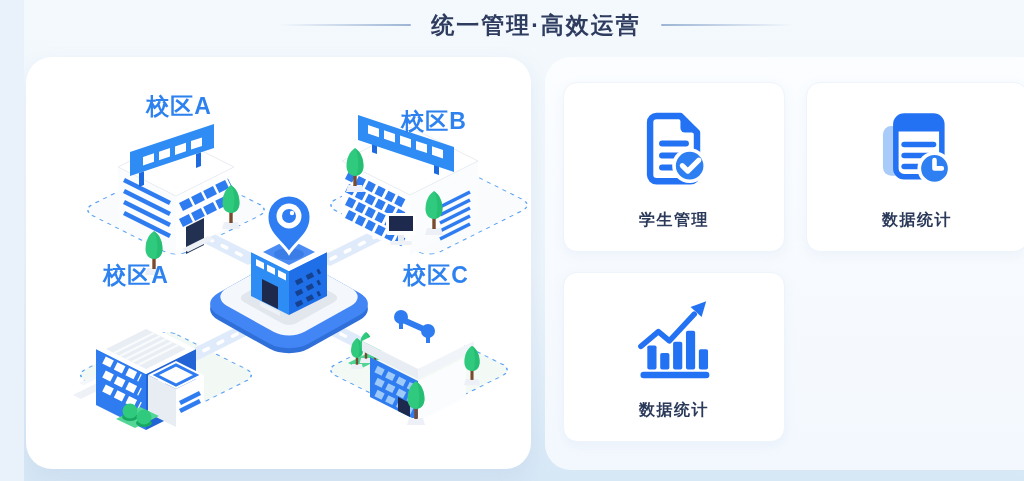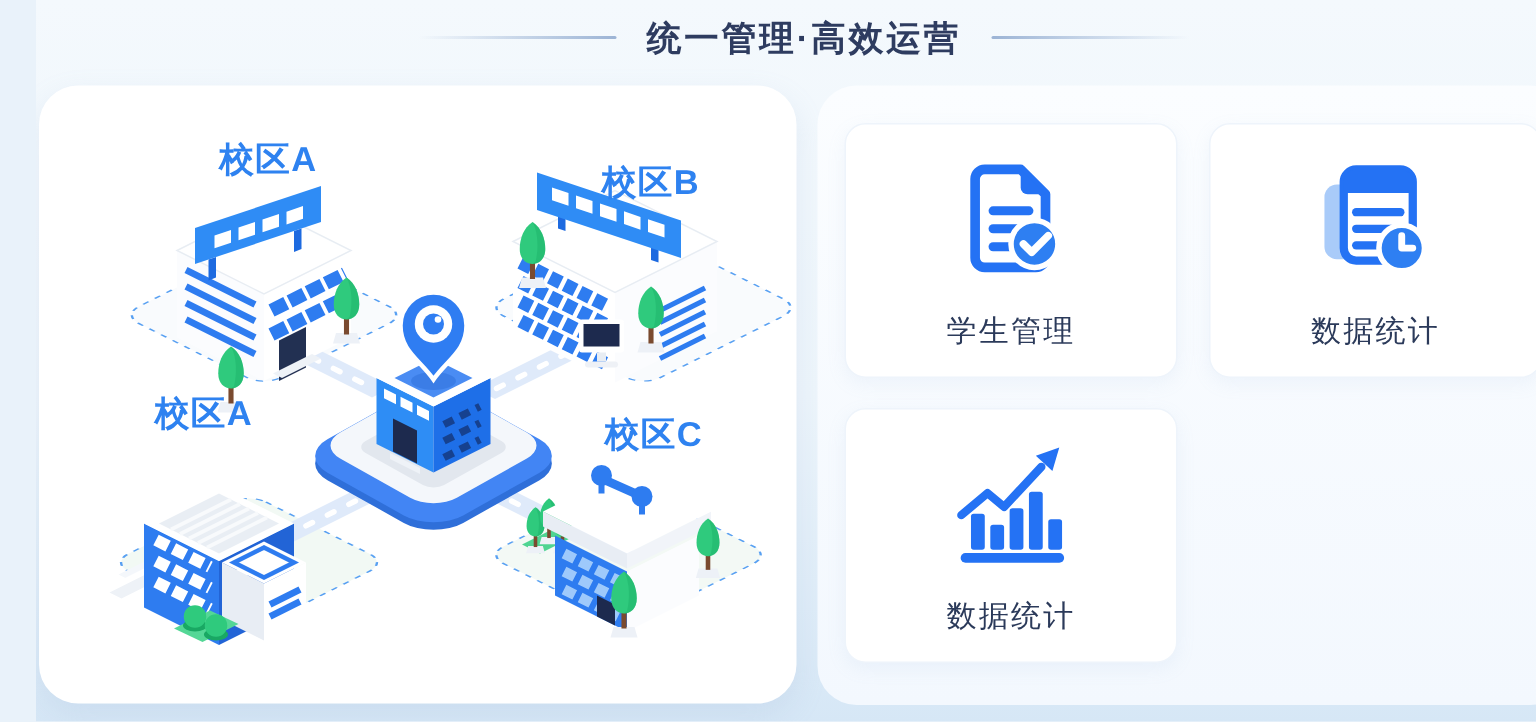--- a/index.html
+++ b/index.html
@@ -35,21 +35,21 @@
     display:grid;grid-template-columns:1fr 1fr;grid-template-rows:170px 170px;gap:20px 21px;
   }
   .card{
     background:#ffffff;border:1px solid #eef4fb;border-radius:14px;
     box-shadow:0 4px 12px rgba(150,180,220,.10);
     display:flex;flex-direction:column;align-items:center;justify-content:center;
     cursor:pointer;
   }
   .card .icon{width:92px;height:92px;margin-bottom:14px;}
   .card .icon svg{width:100%;height:100%;display:block;}
-  .card-label{font-size:20px;font-weight:400;color:#2b3a5a;letter-spacing:1.5px;}
+  .card-label{font-size:16px;font-weight:700;color:#2b3a5a;letter-spacing:1.5px;}
 </style>
 </head>
 <body>
 
 <div class="stage">
 
   <div class="header">
     <span class="hline left"></span>
     <h1 class="title">统一管理·高效运营</h1>
     <span class="hline right"></span>
@@ -265,21 +265,21 @@
           <circle cx="402" cy="274" r="7" fill="#2e7cf0"></circle>
         </g>
         <use href="#tree" transform="translate(446,313) scale(0.9)"></use>
         <use href="#tree" transform="translate(390,351)"></use>
       </g>
     </svg>
 
     <div class="campus-label" style="left:153px;top:34px">校区A</div>
     <div class="campus-label" style="left:408px;top:49px">校区B</div>
     <div class="campus-label" style="left:110px;top:203px">校区A</div>
-    <div class="campus-label" style="left:410px;top:217px">校区C</div>
+    <div class="campus-label" style="left:410px;top:203px">校区C</div>
   </div>
 
   <div class="features-panel">
 
     <div class="card">
       <div class="icon">
         <svg viewBox="0 0 100 100">
           <path d="M31,13 H57 L75,31 V77 a7,7 0 0 1 -7,7 H31 a7,7 0 0 1 -7,-7 V20 a7,7 0 0 1 7,-7 Z" fill="#ffffff" stroke="#2472f4" stroke-width="7" stroke-linejoin="round"></path>
           <path d="M57,13 L75,31 H62 a5,5 0 0 1 -5,-5 Z" fill="#2472f4"></path>
           <line x1="37" y1="43" x2="63" y2="43" stroke="#2472f4" stroke-width="6.5" stroke-linecap="round"></line>

